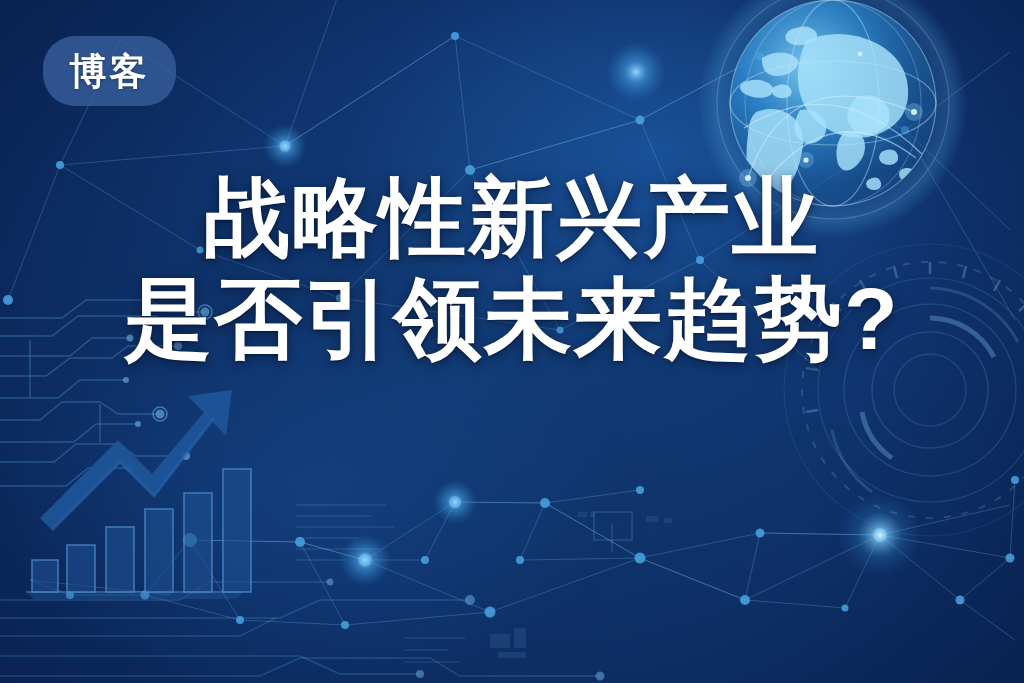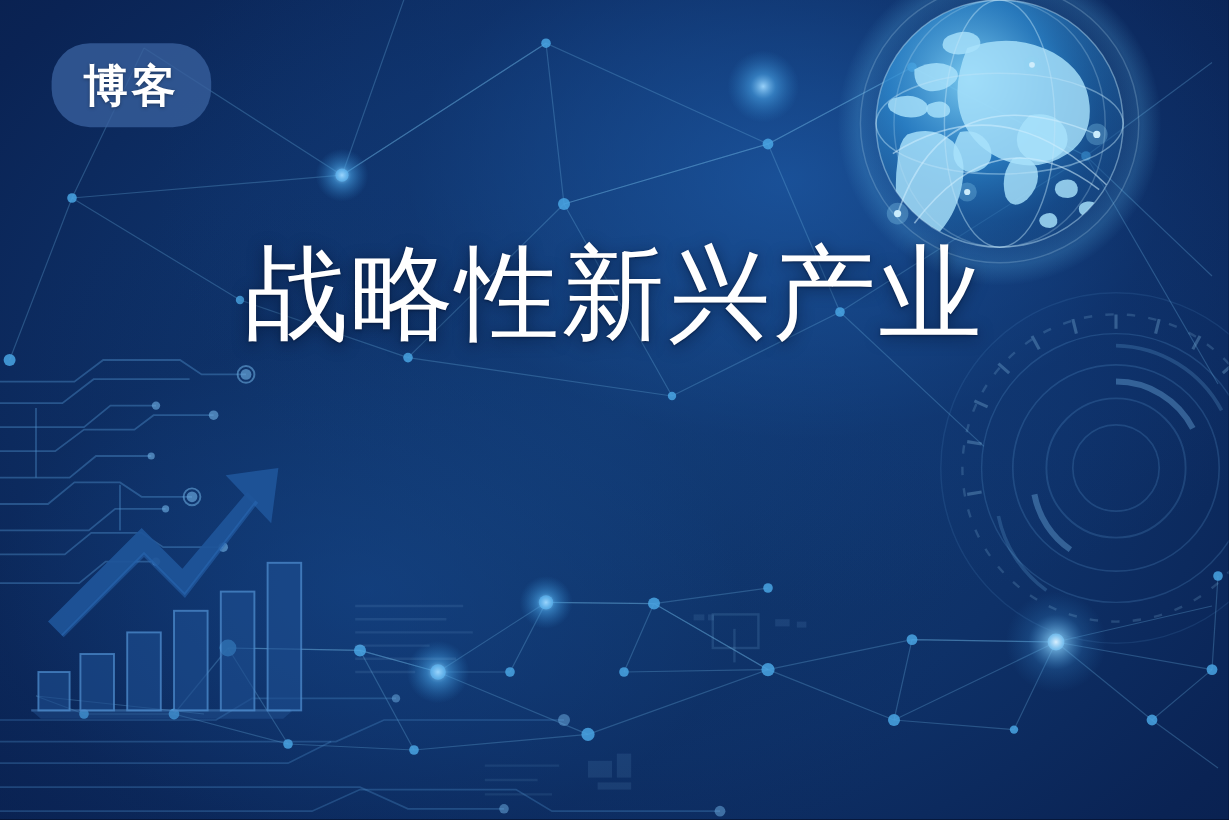--- a/index.html
+++ b/index.html
@@ -55,26 +55,25 @@
     left: 0;
     top: 168px;
     width: 1024px;
     z-index: 30;
     text-align: center;
     pointer-events: none;
   }
   .title-line {
     color: #ffffff;
     font-size: 86px;
-    font-weight: 400;
+    font-weight: 700;
     line-height: 1.16;
     letter-spacing: 2px;
     text-shadow: 0 3px 12px rgba(2,14,40,0.55), 0 1px 2px rgba(2,14,40,0.6);
     white-space: nowrap;
-    margin-top: 28px;
   }
   .title-line.line2 { font-size: 88px; }
 
   
   .subtitle-pill {
     position: absolute;
     left: 256px;
     top: 418px;
     width: 514px;
     height: 68px;
@@ -392,16 +391,17 @@
       </g>
     </svg>
   </div>
 
   <div class="badge">
     <span class="badge-label">博客</span>
   </div>
 
   <div class="headline">
     <div class="title-line line1">战略性新兴产业</div>
+    <div class="title-line line2">是否引领未来趋势?</div>
   </div>
 
 
 </div>
 
 </body></html>

